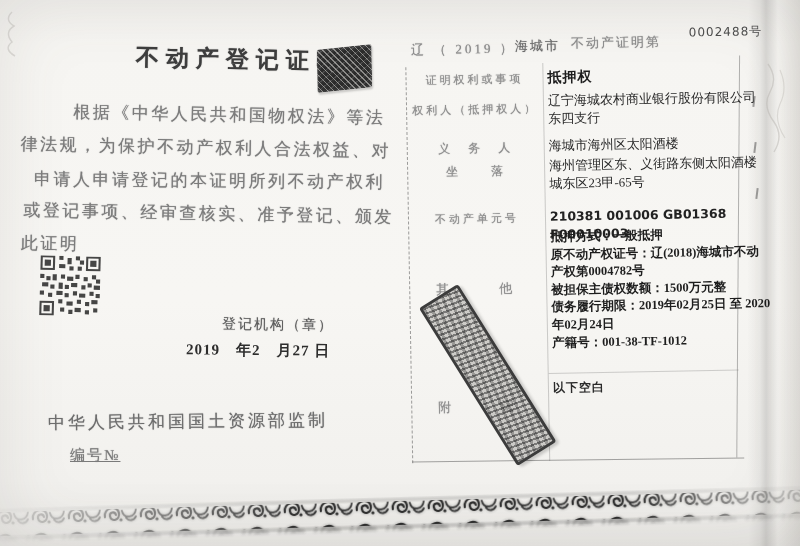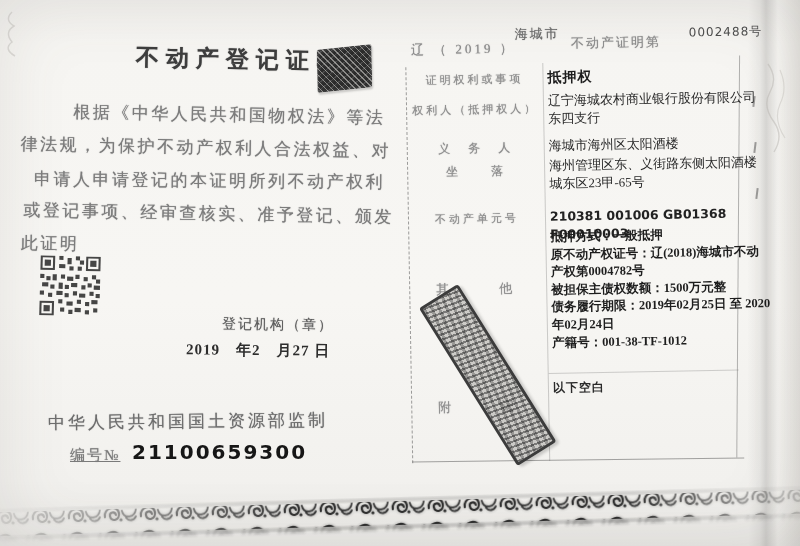--- a/index.html
+++ b/index.html
@@ -38,21 +38,21 @@
   .qr{left:38px;top:256px;width:64px;height:60px;opacity:.88;transform:rotate(1.5deg);}
   .issuer{left:222px;top:316px;font-size:14px;color:#5c5c5c;letter-spacing:2px;transform:rotate(.8deg);text-shadow:0 0 1px rgba(110,110,110,.7);}
   .dateline{left:186px;top:341px;font-size:15px;font-weight:bold;color:#2d2d2d;letter-spacing:1px;transform:rotate(.6deg);}
   .supervisor{left:48px;top:410px;font-size:17px;color:#6d6d6d;letter-spacing:3px;transform:rotate(-.6deg);text-shadow:0 0 1px rgba(120,120,120,.8);}
   .serial-label{left:70px;top:446px;font-size:15px;color:#7a7a7a;letter-spacing:2px;text-shadow:0 0 1px rgba(130,130,130,.8);text-decoration:underline;}
   .serial-number{left:132px;top:440px;font-size:20px;font-weight:bold;color:#161616;letter-spacing:2px;font-family:"DejaVu Sans",sans-serif;}
   
   #rightpage{left:400px;top:0;width:400px;height:546px;transform:rotate(-1deg);transform-origin:50% 40%;}
   .hdr{font-size:13px;white-space:nowrap;}
   .hdr-province{left:14px;top:38px;color:#8b8b8b;letter-spacing:3px;text-shadow:0 0 1px rgba(140,140,140,.8);}
-  .hdr-city{left:118px;top:24px;color:#6a6a6a;letter-spacing:2px;text-shadow:0 0 1px rgba(120,120,120,.8);text-align:right;}
+  .hdr-city{left:118px;top:36px;color:#6a6a6a;letter-spacing:2px;text-shadow:0 0 1px rgba(120,120,120,.8);text-align:right;}
   .hdr-doclabel{left:174px;top:34px;color:#8b8b8b;letter-spacing:2px;text-shadow:0 0 1px rgba(140,140,140,.8);}
   .hdr-number{left:292px;top:26px;color:#4c4c4c;font-size:12px;letter-spacing:1px;font-family:"DejaVu Sans",sans-serif;}
   .tline{background:rgba(70,70,70,.5);}
   .l-left{left:8px;top:64px;width:0;height:396px;border-left:1px dashed rgba(80,80,80,.55);}
   .l-div{left:145px;top:62px;width:1px;height:398px;background:rgba(100,100,100,.3);}
   .l-right{left:337px;top:58px;width:1px;height:402px;background:rgba(90,90,90,.45);transform:rotate(1.4deg);}
   .l-bottom{left:8px;top:459px;width:332px;height:1px;background:rgba(80,80,80,.5);transform:rotate(.3deg);}
   .l-note{left:146px;top:372px;width:190px;height:1px;background:rgba(110,110,110,.3);}
   .flabel{left:12px;width:130px;text-align:center;color:#8f8f8f;letter-spacing:3px;
     text-shadow:0 0 1px rgba(140,140,140,.9);font-size:12px;}
@@ -163,21 +163,20 @@
     </g>
   </svg>
 
   <div class="abs issuer">登记机构（章）</div>
 
   <div class="abs dateline">2019　年2　月27 日</div>
 
   <div class="abs supervisor">中华人民共和国国土资源部监制</div>
 
   <div class="abs serial-label">编号№</div>
-  <div class="abs serial-number">21100659300</div>
 
   <div id="rightpage" class="abs">
 
     <div class="abs hdr hdr-province">辽 （ 2019 ）</div>
     <div class="abs hdr hdr-city">海城市</div>
     <div class="abs hdr hdr-doclabel">不动产证明第</div>
     <div class="abs hdr hdr-number">0002488号</div>
 
     <div class="abs l-left"></div>
     <div class="abs tline l-div"></div>

